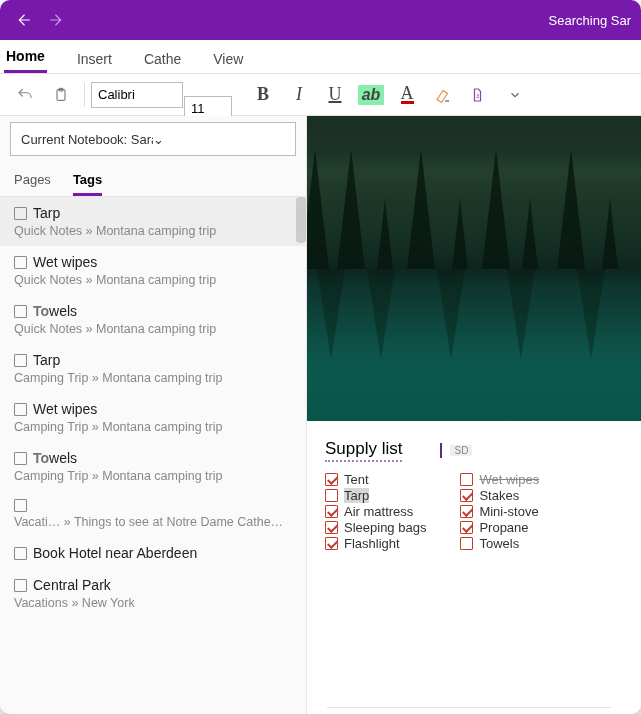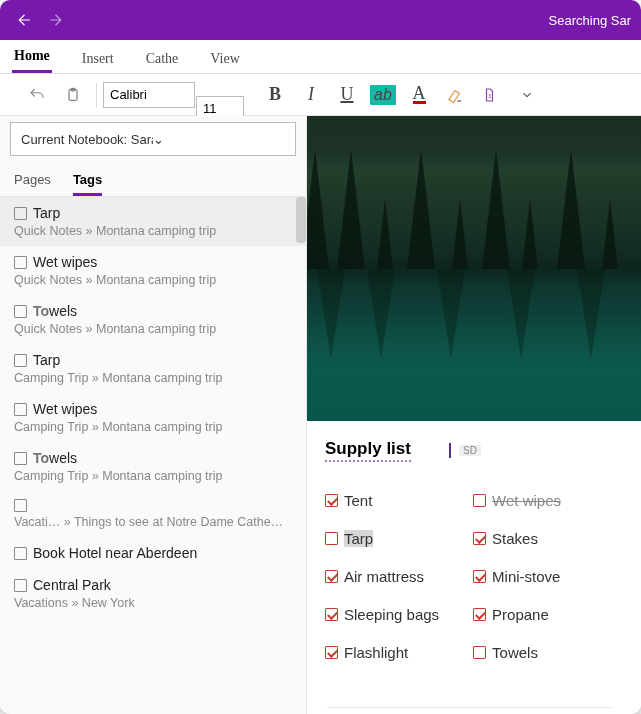--- a/index.html
+++ b/index.html
@@ -2,34 +2,34 @@
 <html><head>
 <meta charset="utf-8">
 <style>
   * { box-sizing: border-box; margin: 0; padding: 0; }
   body { font-family: "Segoe UI", Arial, sans-serif; background: #fff; width: 641px; height: 714px; overflow: hidden; border-radius: 10px; box-shadow: 0 4px 12px rgba(0,0,0,0.3); position: relative; }
   .titlebar { height: 40px; background: #7719aa; display: flex; align-items: center; color: #fff; padding: 15px 6px; }
   .nav-btn { width: 34px; height: 34px; display: flex; align-items: center; justify-content: center; cursor: pointer; }
   .spacer { flex: 1; }
   .title-text { font-size: 13px; padding-right: 4px; }
 
-  .ribbon-tabs { height: 34px; display: flex; align-items: flex-end; border-bottom: 1px solid #e1e1e1; padding: 0 12px; gap: 28px; font-family: Liberation Serif, serif; }
+  .ribbon-tabs { height: 34px; display: flex; align-items: flex-end; border-bottom: 1px solid #e1e1e1; padding: 0 4px; gap: 28px; }
   .ribbon-tab { font-size: 14px; color: #4b4b4b; padding: 6px 2px 6px 2px; cursor: pointer; }
   .ribbon-tab.active { color: #000; font-weight: 600; border-bottom: 3px solid #7719aa; }
 
-  .toolbar { height: 42px; display: flex; align-items: center; border-bottom: 1px solid #e1e1e1; padding: 0 20px; gap: 2px; }
+  .toolbar { height: 42px; display: flex; align-items: center; border-bottom: 1px solid #e1e1e1; padding: 0 8px; gap: 2px; }
   .tool-btn { width: 34px; height: 30px; display: flex; align-items: center; justify-content: center; cursor: pointer; color: #444; }
   .tool-sep { width: 1px; height: 24px; background: #ddd; margin: 0 4px; }
   .font-input { height: 26px; border: 1px solid #bbb; padding: 0 6px; font-size: 13px; }
   .font-name { width: 92px; }
   .font-size { width: 48px; margin-left: -1px; margin-top: 28px; }
   .bold-b { font-family: "Times New Roman", serif; font-weight: bold; font-size: 18px; }
   .italic-i { font-family: "Times New Roman", serif; font-style: italic; font-size: 18px; }
   .und-u { font-family: "Times New Roman", serif; font-size: 18px; text-decoration: underline solid #444 2px; }
-  .hl-mark { background: #14b8a6; padding: 1px 4px; border-radius: 1px; font-style: italic; }
+  .hl-mark { background: #86efac; padding: 1px 4px; border-radius: 1px; font-style: italic; font-weight: bold; }
   .color-a { font-family: "Times New Roman", serif; font-size: 18px; border-bottom: 3px solid #cc0000; line-height: 16px; }
 
   .body-split { display: flex; height: calc(714px - 40px - 34px - 42px); }
   .sidebar { width: 307px; border-right: 1px solid #e6e6e6; display: flex; flex-direction: column; background: #fafafa; }
   .search-wrap { padding: 10px 10px 6px 10px; }
   .search-box { display: flex; align-items: center; border: 1px solid #bbb; background: #fff; height: 34px; padding: 0 8px; }
   .search-box input { border: none; outline: none; flex: 1; font-size: 14px; }
   .close-x { color: #999; cursor: pointer; font-size: 16px; }
   .scope-box { margin: 6px 10px; border: 1px solid #bbb; background: #fff; height: 34px; display: flex; align-items: center; padding: 0 10px; cursor: pointer; }
   .scope-box span { flex: 1; font-size: 13px; color: #333; white-space: nowrap; overflow: hidden; }
@@ -56,24 +56,24 @@
       #0e241e 50%, #0d231d 51%,
       #103a35 55%, #0f4a42 63%, #0e5b50 73%, #0c6256 82%, #0a5a4f 92%, #09554b 100%);
     position: relative; overflow: hidden; }
   .tree { position:absolute; bottom:50%; width:0; height:0; border-left:14px solid transparent; border-right:14px solid transparent; border-bottom:120px solid rgba(6,22,12,0.75); }
   .tree.sm { border-left-width:8px; border-right-width:8px; border-bottom-width:70px; }
   .reflection { position:absolute; top:50%; left:0; right:0; height:50%; background: linear-gradient(to bottom, rgba(12,45,36,0.5), rgba(0,0,0,0)); }
   .treeR { position:absolute; top:50%; width:0; height:0; border-left:14px solid transparent; border-right:14px solid transparent; border-top:90px solid rgba(6,22,12,0.35); }
 
   .note-body { padding: 18px 18px; background: #fff; flex: 1; }
   .note-title-row { display:flex; align-items:center; gap:8px;}
-  .note-title { font-weight: 700; font-size: 17px; border-bottom: 2px dotted #a47bcd; display: inline-block; padding-bottom: 1px; }
+  .note-title { font-weight: 400; font-size: 17px; border-bottom: 2px dotted #a47bcd; display: inline-block; padding-bottom: 1px; }
   .supply-cols { display: flex; gap: 34px; margin-top: 10px; }
   .supply-col { display: flex; flex-direction: column; gap: 1px; }
-  .item { display: flex; align-items: center; gap: 6px; font-size: 15px; color: #333; margin-top: 20px; }
+  .item { display: flex; align-items: center; gap: 6px; font-size: 13px; color: #333; }
   .chk-o { width: 13px; height: 13px; border: 1.5px solid #c03f2f; border-radius: 1px; display: flex; align-items: center; justify-content: center; flex-shrink:0; }
   .chk-o.on::after { content: ""; display: block; width: 4px; height: 8px; border-right: 2px solid #c03f2f; border-bottom: 2px solid #c03f2f; transform: rotate(45deg) translateY(-1px); }
   .tag-hl { background: #d7d7d7; }
   .strike { text-decoration: line-through; color: #888; }
   .note-cursor { display:inline-block; width:2px; height:15px; background:#5a2e85; vertical-align:middle; margin-left:30px;}
   .sel-handle { color: #888; font-size: 11px; }
 
   .bottom-edge { position:absolute; left:20px; right:30px; bottom:6px; height:1px; background:#e3e3e3; }
 
 </style>

